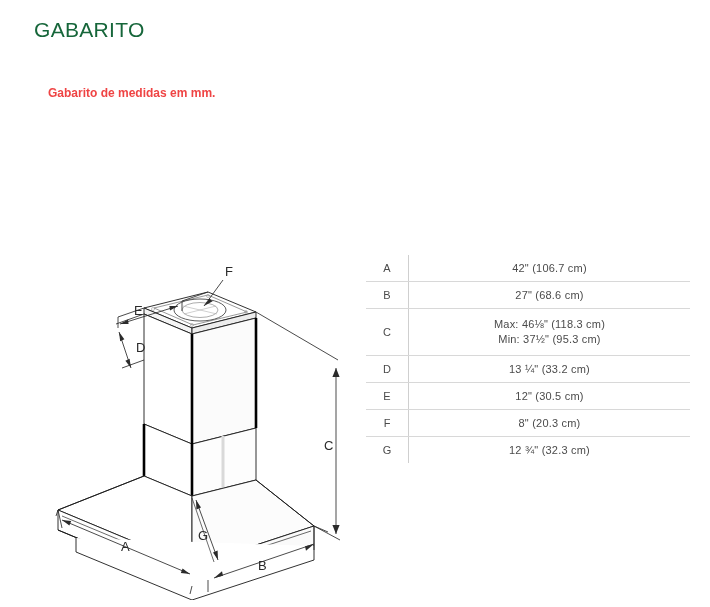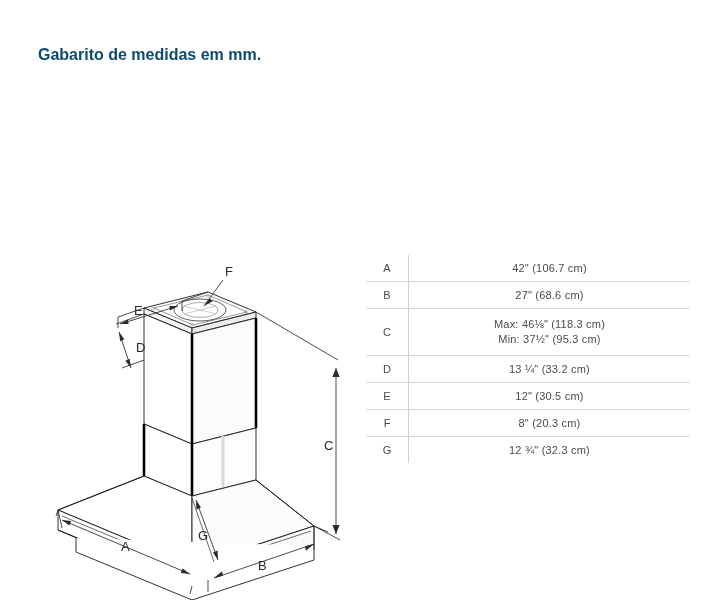--- a/index.html
+++ b/index.html
@@ -26,24 +26,24 @@
   }
   #page-title {
     font-size: 21px;
     font-weight: 400;
     letter-spacing: 0.3px;
     color: #16663a;
     margin: 0;
     line-height: 28px;
   }
   #page-subtitle {
-    font-size: 16px;
+    font-size: 12px;
     font-weight: 600;
-    color: #0c4a6e;
-    margin: 4px;
+    color: #ef4444;
+    margin: 14px;
     padding-top: 25px;
     line-height: 20px;
   }
 
   
   #drawing-wrap {
     position: absolute;
     left: 18px;
     top: 248px;
     width: 352px;
@@ -105,20 +105,21 @@
     top: 448px;
     width: 1px;
     height: 14px;
     background: #cfcfcf;
   }
 </style>
 </head>
 <body>
 
 <div id="header-block">
+  <h1 id="page-title">GABARITO</h1>
   <p id="page-subtitle">Gabarito de medidas em mm.</p>
 </div>
 
 <div id="drawing-wrap">
   <svg id="hood-drawing" width="352" height="352" viewBox="0 0 352 352">
     <g fill="none" stroke="#1a1a1a" stroke-width="1" stroke-linejoin="miter">
 
       <g stroke-width="0.9">
         <path d="M126,60 L190,44 L238,64 L174,80 Z" fill="#ffffff"></path>
         <path d="M126,60 L126,66 L174,86 L174,80 Z" fill="#f4f4f4"></path>

